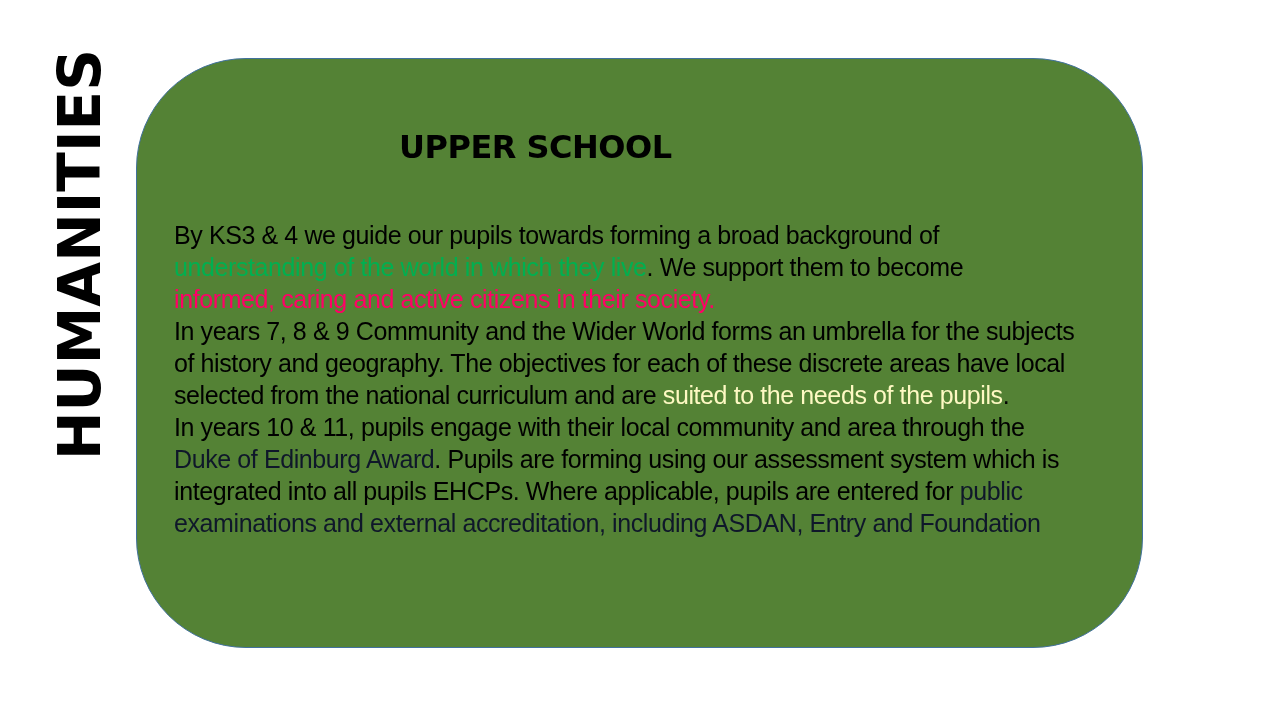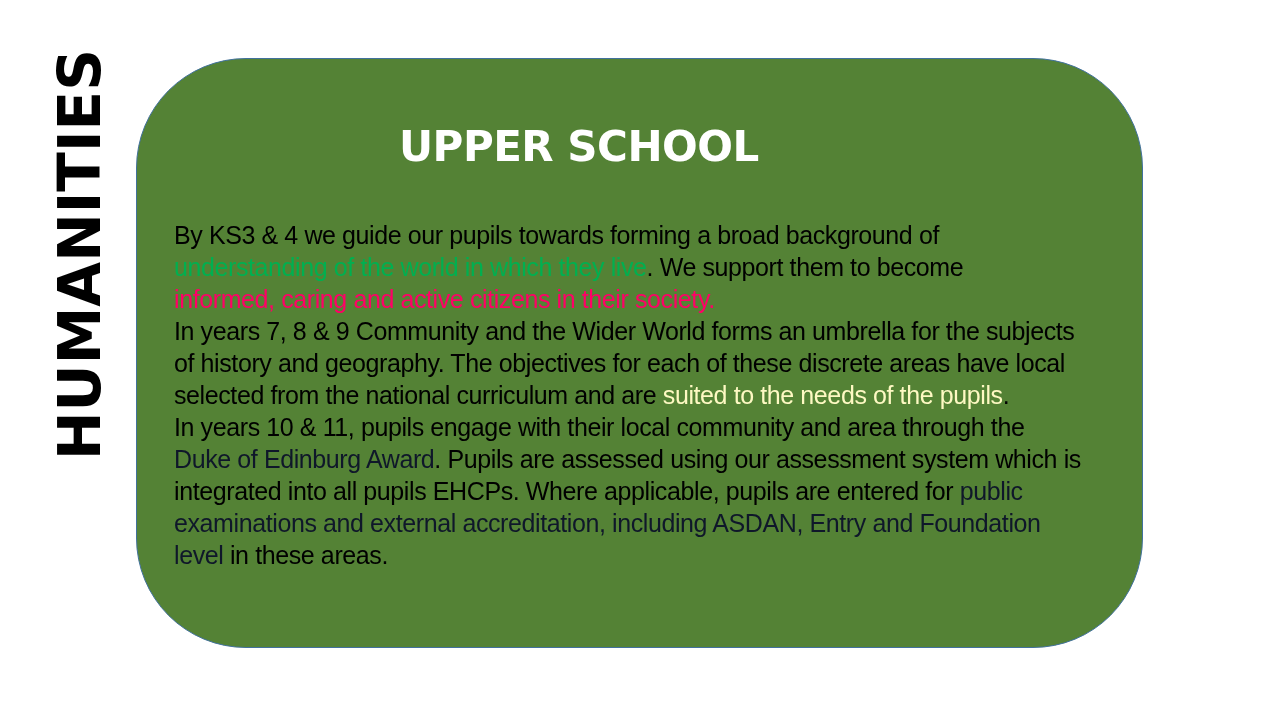--- a/index.html
+++ b/index.html
@@ -43,23 +43,23 @@
       border: 1.5px solid #41719c;
       border-radius: 110px;
       box-sizing: border-box;
     }
     .panel-title {
       position: absolute;
       left: 262px;
       top: 62px;
       font-family: "DejaVu Sans", sans-serif;
       font-weight: bold;
-      font-size: 42px;
+      font-size: 32px;
       line-height: 52px;
-      color: #ffffff;
+      color: #000000;
       white-space: nowrap;
       letter-spacing: -0.5px;
     }
     .panel-body {
       position: absolute;
       left: 37px;
       top: 160px;
       width: 945px;
       font-family: Liberation Sans, sans-serif;
       font-size: 25px;
@@ -86,19 +86,18 @@
   <div class="panel">
     <div class="panel-title">UPPER SCHOOL</div>
     <div class="panel-body">
       <span class="line"><span class="c-black">By KS3 &amp; 4 we guide our pupils  towards forming a broad background of</span></span>
       <span class="line"><span class="c-green">understanding of the world in which they live</span><span class="c-black">.  We support them to become</span></span>
       <span class="line"><span class="c-pink">informed, caring and active citizens in their society.</span></span>
       <span class="line"><span class="c-black">In years 7, 8 &amp; 9 Community and the Wider World forms an umbrella for the subjects</span></span>
       <span class="line"><span class="c-black">of history and geography. The objectives for each of these discrete areas have local</span></span>
       <span class="line"><span class="c-black">selected from the national curriculum and are </span><span class="c-red">suited to the needs of the pupils</span><span class="c-black">.</span></span>
       <span class="line"><span class="c-black">In years 10 &amp; 11, pupils engage with their local community and area through the</span></span>
-      <span class="line"><span class="c-yellow">Duke of Edinburg Award</span><span class="c-black">. Pupils are assessed using our assessment system which is</span></span>
+      <span class="line"><span class="c-yellow">Duke of Edinburg Award</span><span class="c-black">. Pupils are forming using our assessment system which is</span></span>
       <span class="line"><span class="c-black">integrated into all pupils EHCPs. Where applicable, pupils are entered for </span><span class="c-yellow">public</span></span>
       <span class="line"><span class="c-yellow">examinations and external accreditation, including ASDAN, Entry and Foundation</span></span>
-      <span class="line"><span class="c-yellow">level</span><span class="c-black"> in these areas.</span></span>
     </div>
   </div>
 </div>
 
 </body></html>

